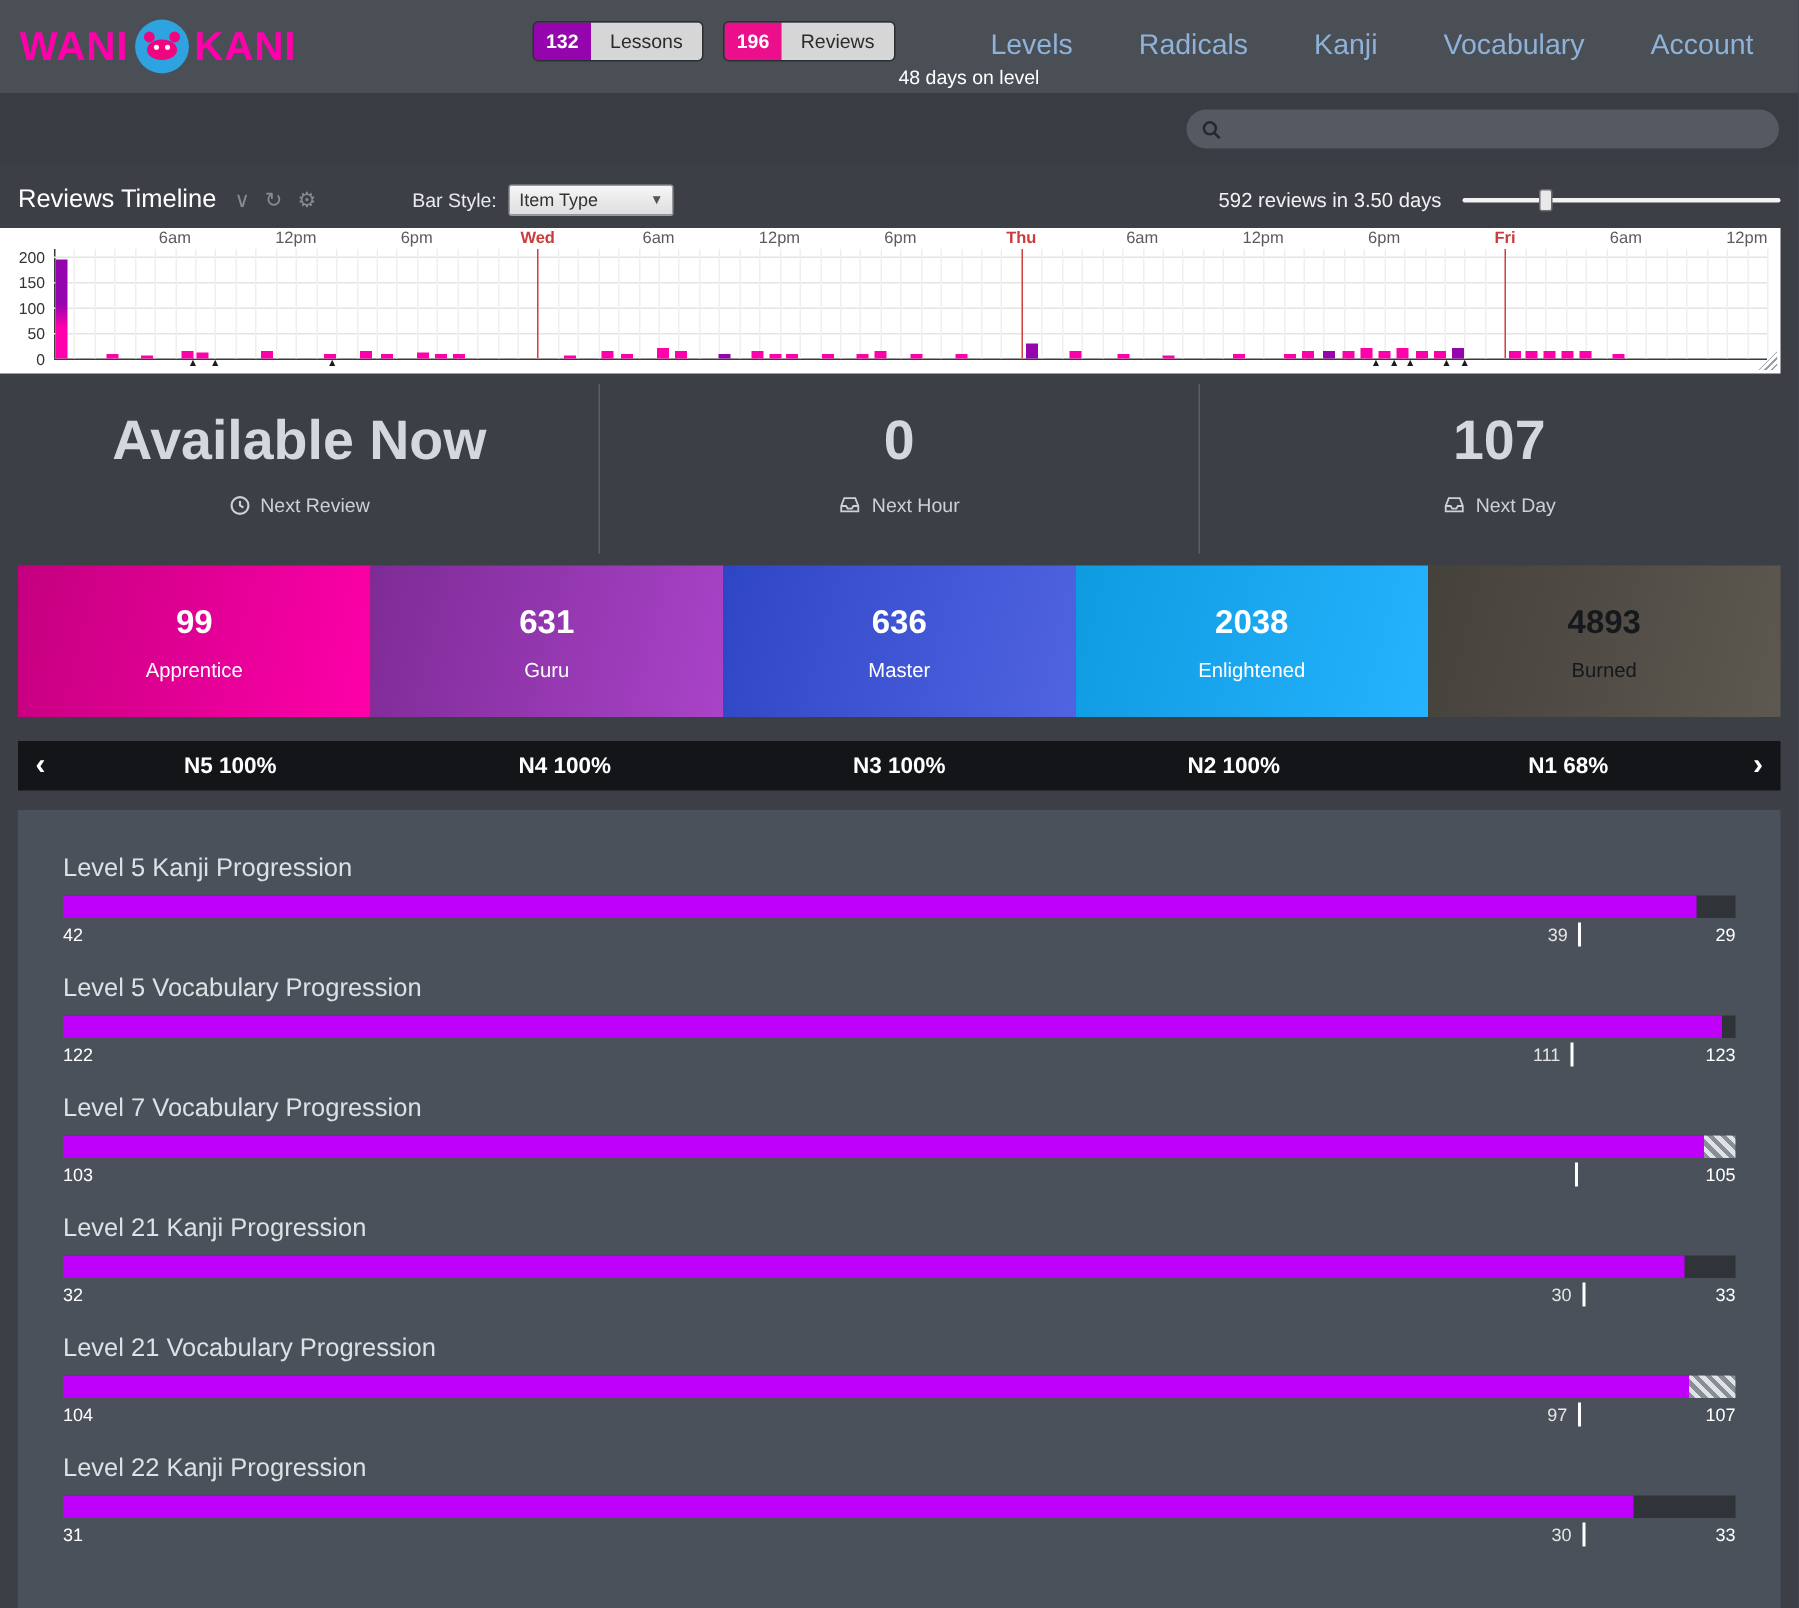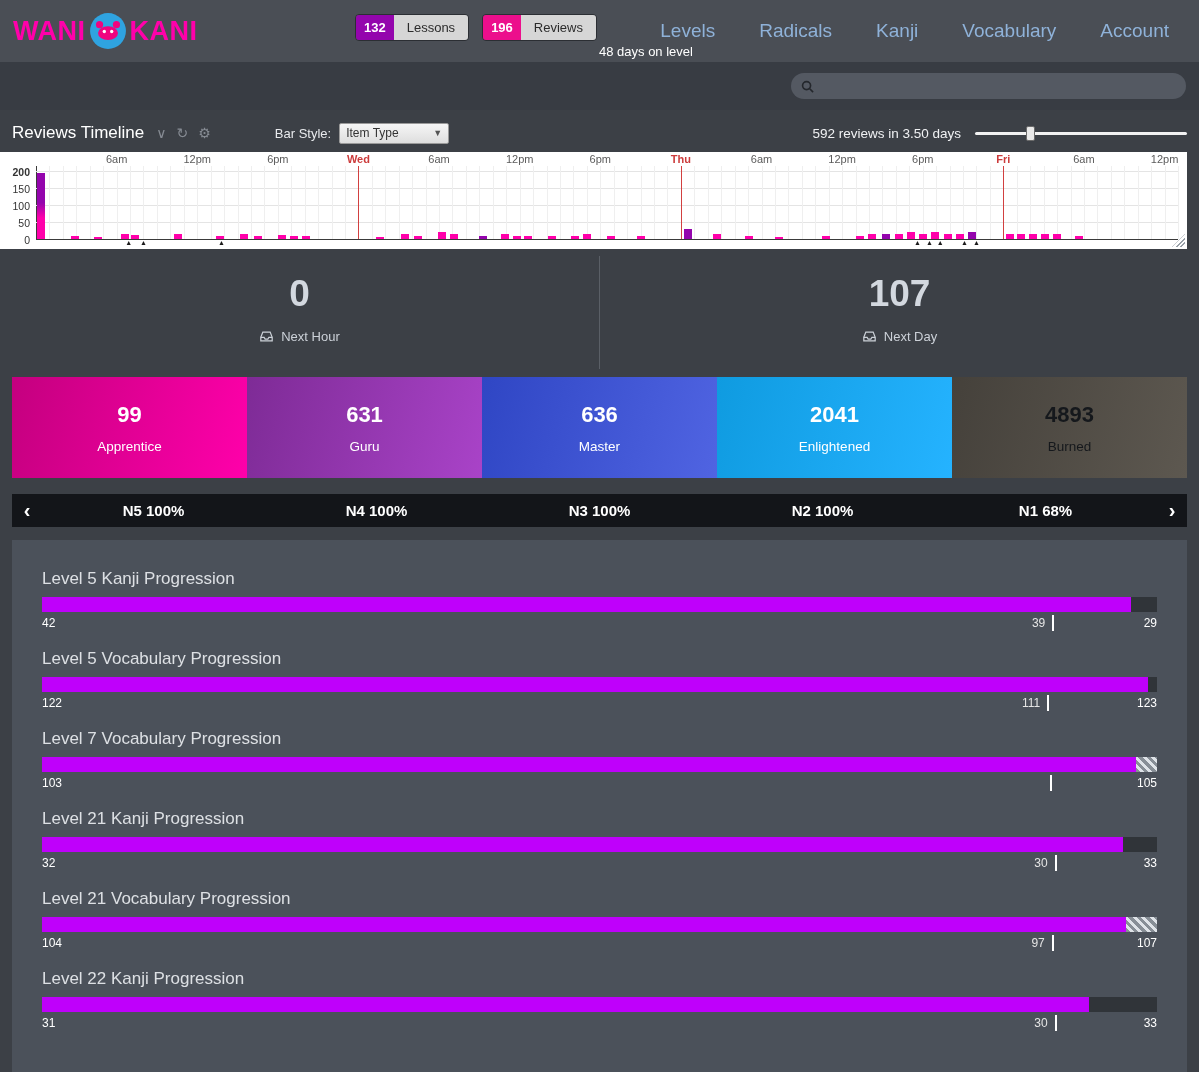--- a/index.html
+++ b/index.html
@@ -152,21 +152,21 @@
       <span class="slider-handle" style="left: 24%;"></span>
     </span>
   </span>
 </div>
 
 <div class="chart">
   <div class="yaxis"></div>
   <div class="xaxis"></div>
   <div class="resize-handle"></div>
 <div class="hgrid" style="top: 19px; left: 36px; width: 1142px;"></div>
-    <div class="ylab" style="top: 14px; font-weight: bold;">200</div>
+    <div class="ylab" style="top: 14px;">200</div>
     <div class="hgrid" style="top: 36px; left: 36px; width: 1142px;"></div>
     <div class="ylab" style="top: 31px;">150</div>
     <div class="hgrid" style="top: 53px; left: 36px; width: 1142px;"></div>
     <div class="ylab" style="top: 48px;">100</div>
     <div class="hgrid" style="top: 70px; left: 36px; width: 1142px;"></div>
     <div class="ylab" style="top: 65px;">50</div>
     <div class="ylab" style="top: 82px;">0</div>
     <div class="vgrid" style="left: 49.4353px;"></div>
     <div class="vgrid" style="left: 62.8706px;"></div>
     <div class="vgrid" style="left: 76.3059px;"></div>
@@ -321,20 +321,32 @@
     <div class="tri" style="left: 221.407px;">▲</div>
     <div class="tri" style="left: 917.355px;">▲</div>
     <div class="tri" style="left: 929.447px;">▲</div>
     <div class="tri" style="left: 940.195px;">▲</div>
     <div class="tri" style="left: 964.379px;">▲</div>
     <div class="tri" style="left: 976.471px;">▲</div>
   </div>
 
 <div class="upcoming">
     <div class="stat-col">
+      <div class="stat-value">Available Now</div>
+      <div class="stat-label">
+        <span class="stat-icon">
+          <svg width="14" height="14" viewBox="0 0 16 16">
+            <circle cx="8" cy="8" r="6.4" fill="none" stroke="currentColor" stroke-width="1.6"></circle>
+            <path d="M8 4.6 V8 l2.6 1.6" fill="none" stroke="currentColor" stroke-width="1.6"></path>
+          </svg>
+        </span>
+        <span>Next Review</span>
+      </div>
+    </div>
+    <div class="stat-col">
       <div class="stat-value">0</div>
       <div class="stat-label">
         <span class="stat-icon">
           <svg width="15" height="13" viewBox="0 0 18 16">
             <path d="M2 9 L4.5 2.5 H13.5 L16 9 V13.5 H2 Z" fill="none" stroke="currentColor" stroke-width="1.5"></path>
             <path d="M2 9 H6 l1.3 2.2 h3.4 L12 9 h4" fill="none" stroke="currentColor" stroke-width="1.5"></path>
           </svg>
         </span>
         <span>Next Hour</span>
       </div>
@@ -360,21 +372,21 @@
     </a>
     <a class="srs-block" style="background: linear-gradient(105deg, rgb(126, 43, 150), rgb(169, 67, 200)); color: rgb(255, 255, 255);">
       <div class="srs-count">631</div>
       <div class="srs-label">Guru</div>
     </a>
     <a class="srs-block" style="background: linear-gradient(105deg, rgb(47, 70, 196), rgb(80, 100, 226)); color: rgb(255, 255, 255);">
       <div class="srs-count">636</div>
       <div class="srs-label">Master</div>
     </a>
     <a class="srs-block" style="background: linear-gradient(105deg, rgb(15, 155, 224), rgb(37, 179, 255)); color: rgb(255, 255, 255);">
-      <div class="srs-count">2041</div>
+      <div class="srs-count">2038</div>
       <div class="srs-label">Enlightened</div>
     </a>
     <a class="srs-block" style="background: linear-gradient(105deg, rgb(69, 65, 59), rgb(93, 88, 80)); color: rgb(21, 24, 28);">
       <div class="srs-count">4893</div>
       <div class="srs-label">Burned</div>
     </a>
   </div>
 
 <div class="jlpt">
   <span class="jlpt-chevron">‹</span>

